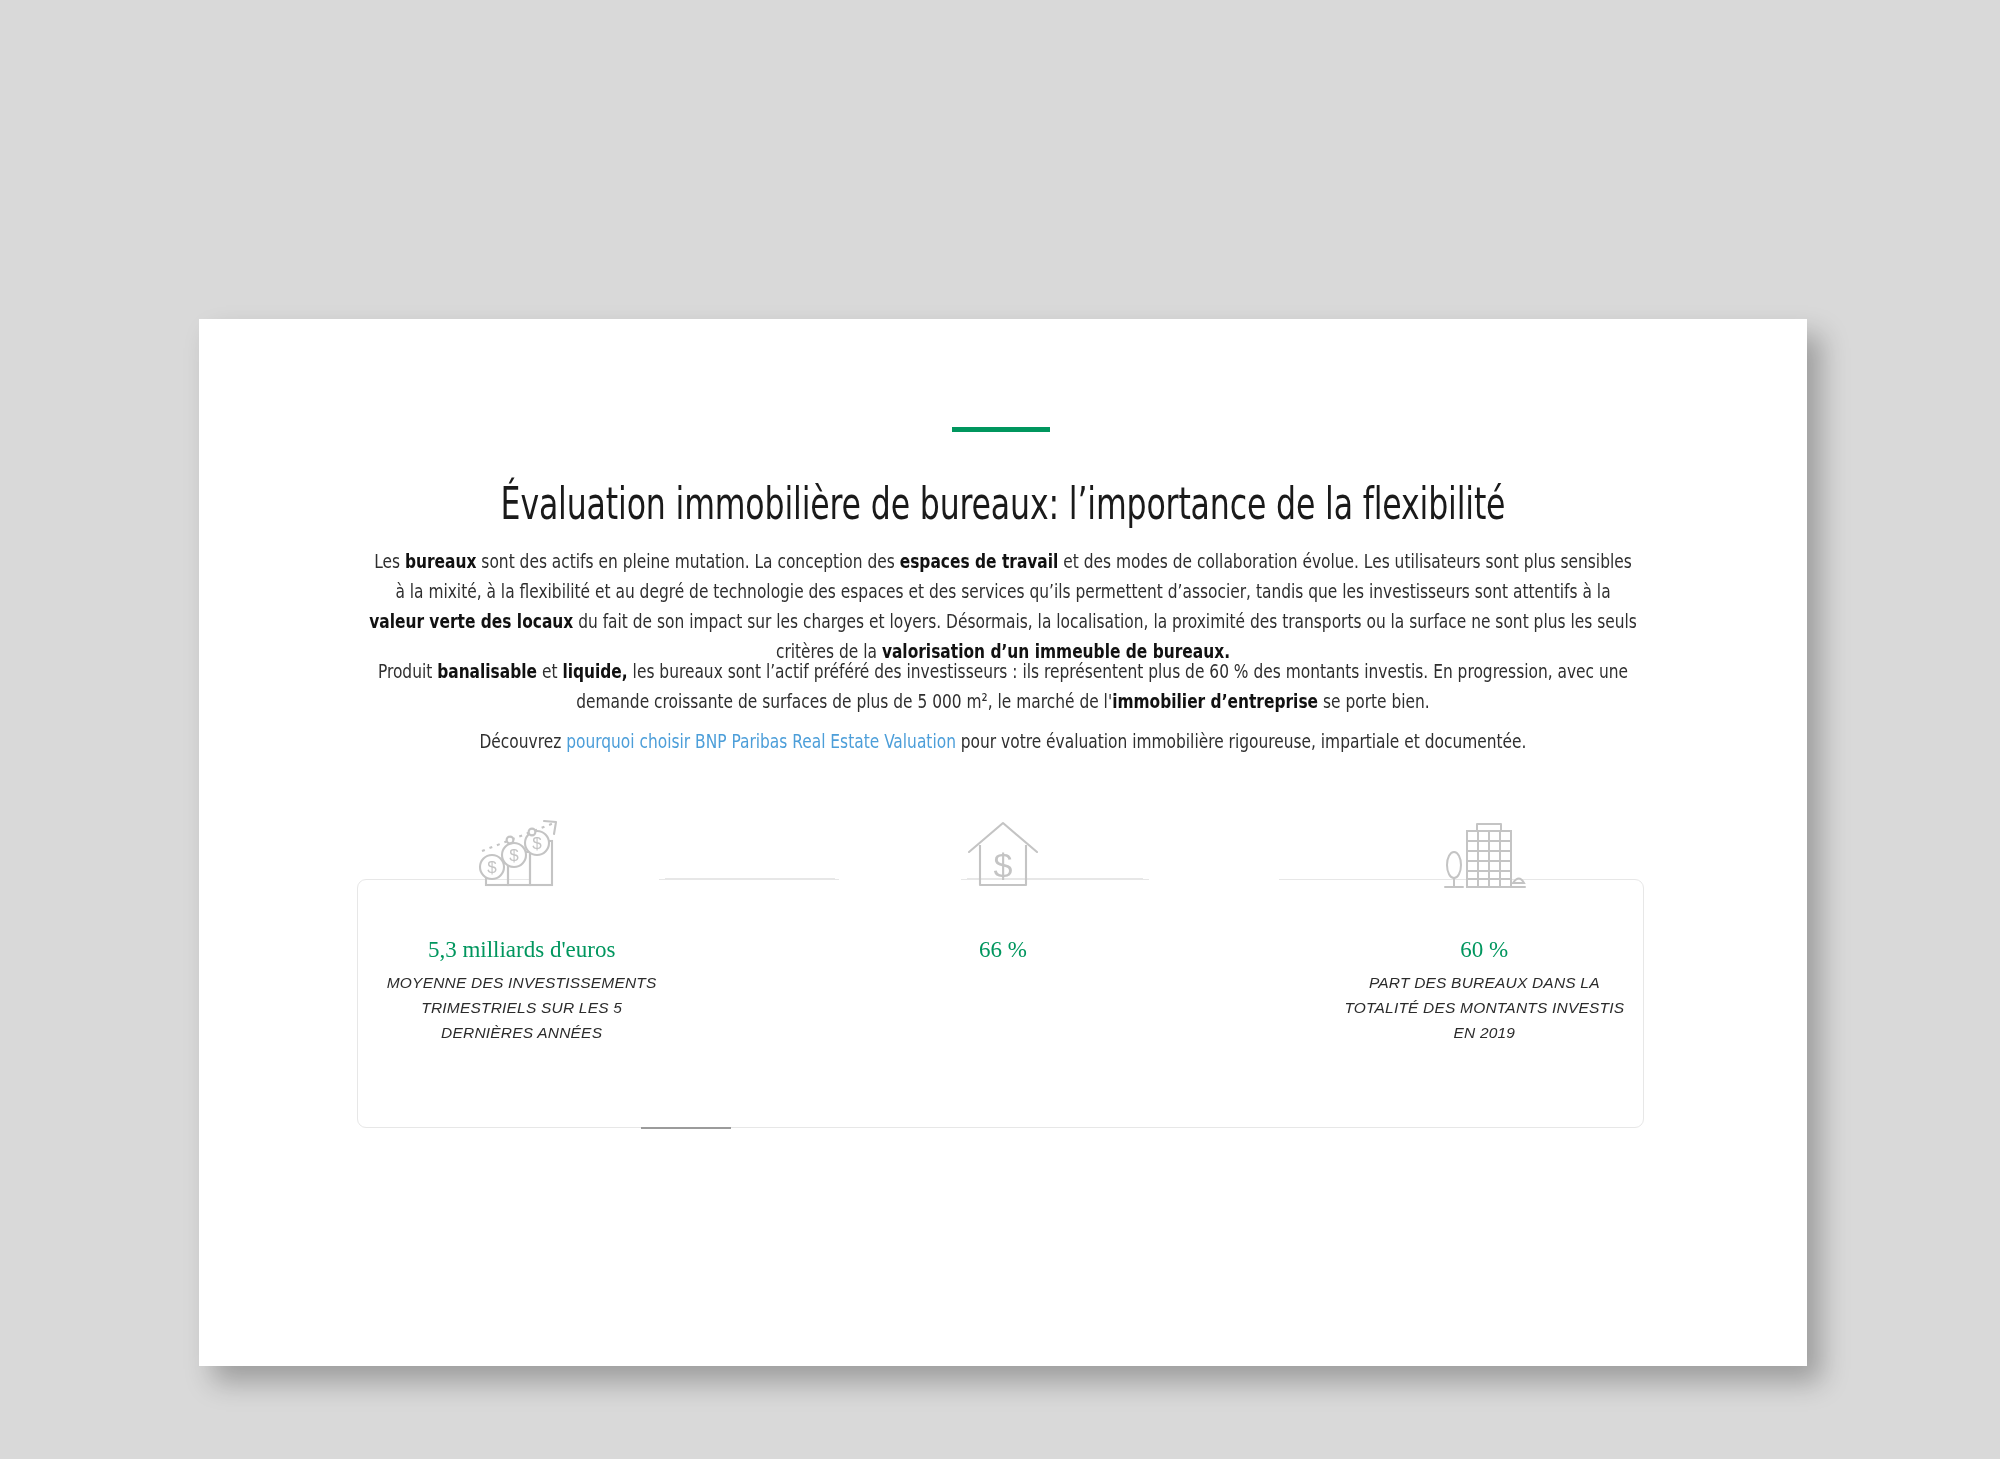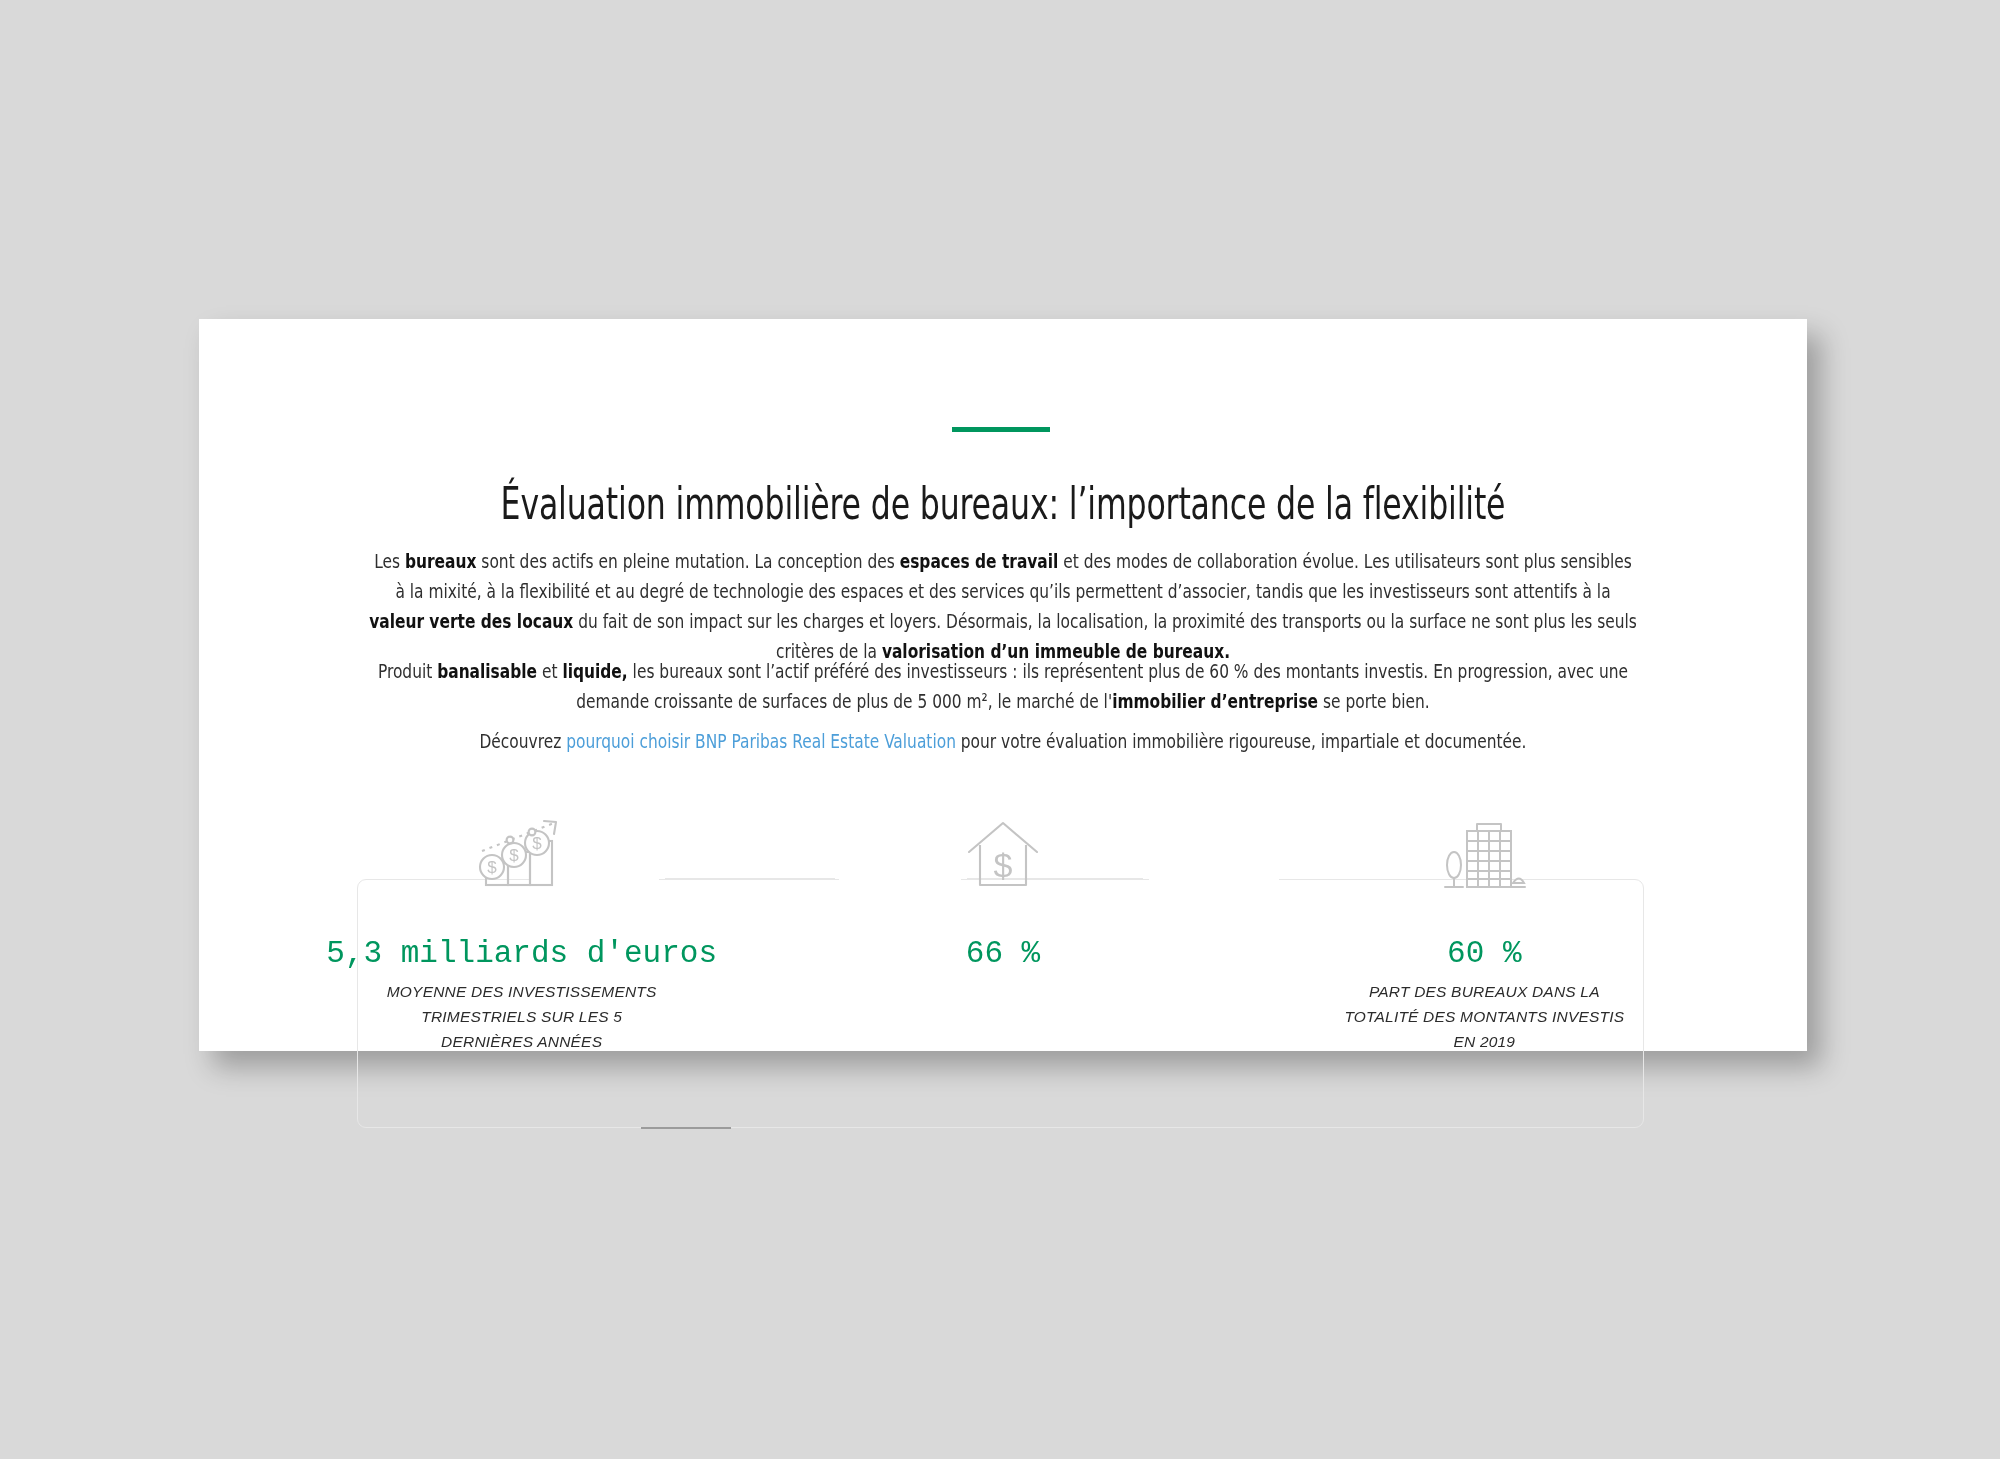--- a/index.html
+++ b/index.html
@@ -13,21 +13,21 @@
     font-family: "Liberation Sans", sans-serif;
     overflow: hidden;
   }
 
   
   #panel {
     position: absolute;
     left: 199px;
     top: 319px;
     width: 1608px;
-    height: 732px;
+    height: 1047px;
     background: #ffffff;
     box-shadow: 14px 16px 26px rgba(0,0,0,0.28);
   }
 
   
   #accent-bar {
     position: absolute;
     left: 753px;
     top: 108px;
     width: 98px;
@@ -122,22 +122,22 @@
     text-align: center;
   }
   .stat-icon {
     height: 72px;
     display: flex;
     align-items: flex-end;
     justify-content: center;
     margin-bottom: 46px;
   }
   .stat-value {
-    font-family: Liberation Mono, monospace;
-    font-size: 31px;
+    font-family: Liberation Serif, serif;
+    font-size: 23px;
     font-weight: 400;
     color: #00965e;
     line-height: 1.1;
     margin-bottom: 8px;
   }
   .stat-label {
     font-family: "Liberation Sans", sans-serif;
     font-size: 15.5px;
     font-weight: 400;
     letter-spacing: 0.2px;

